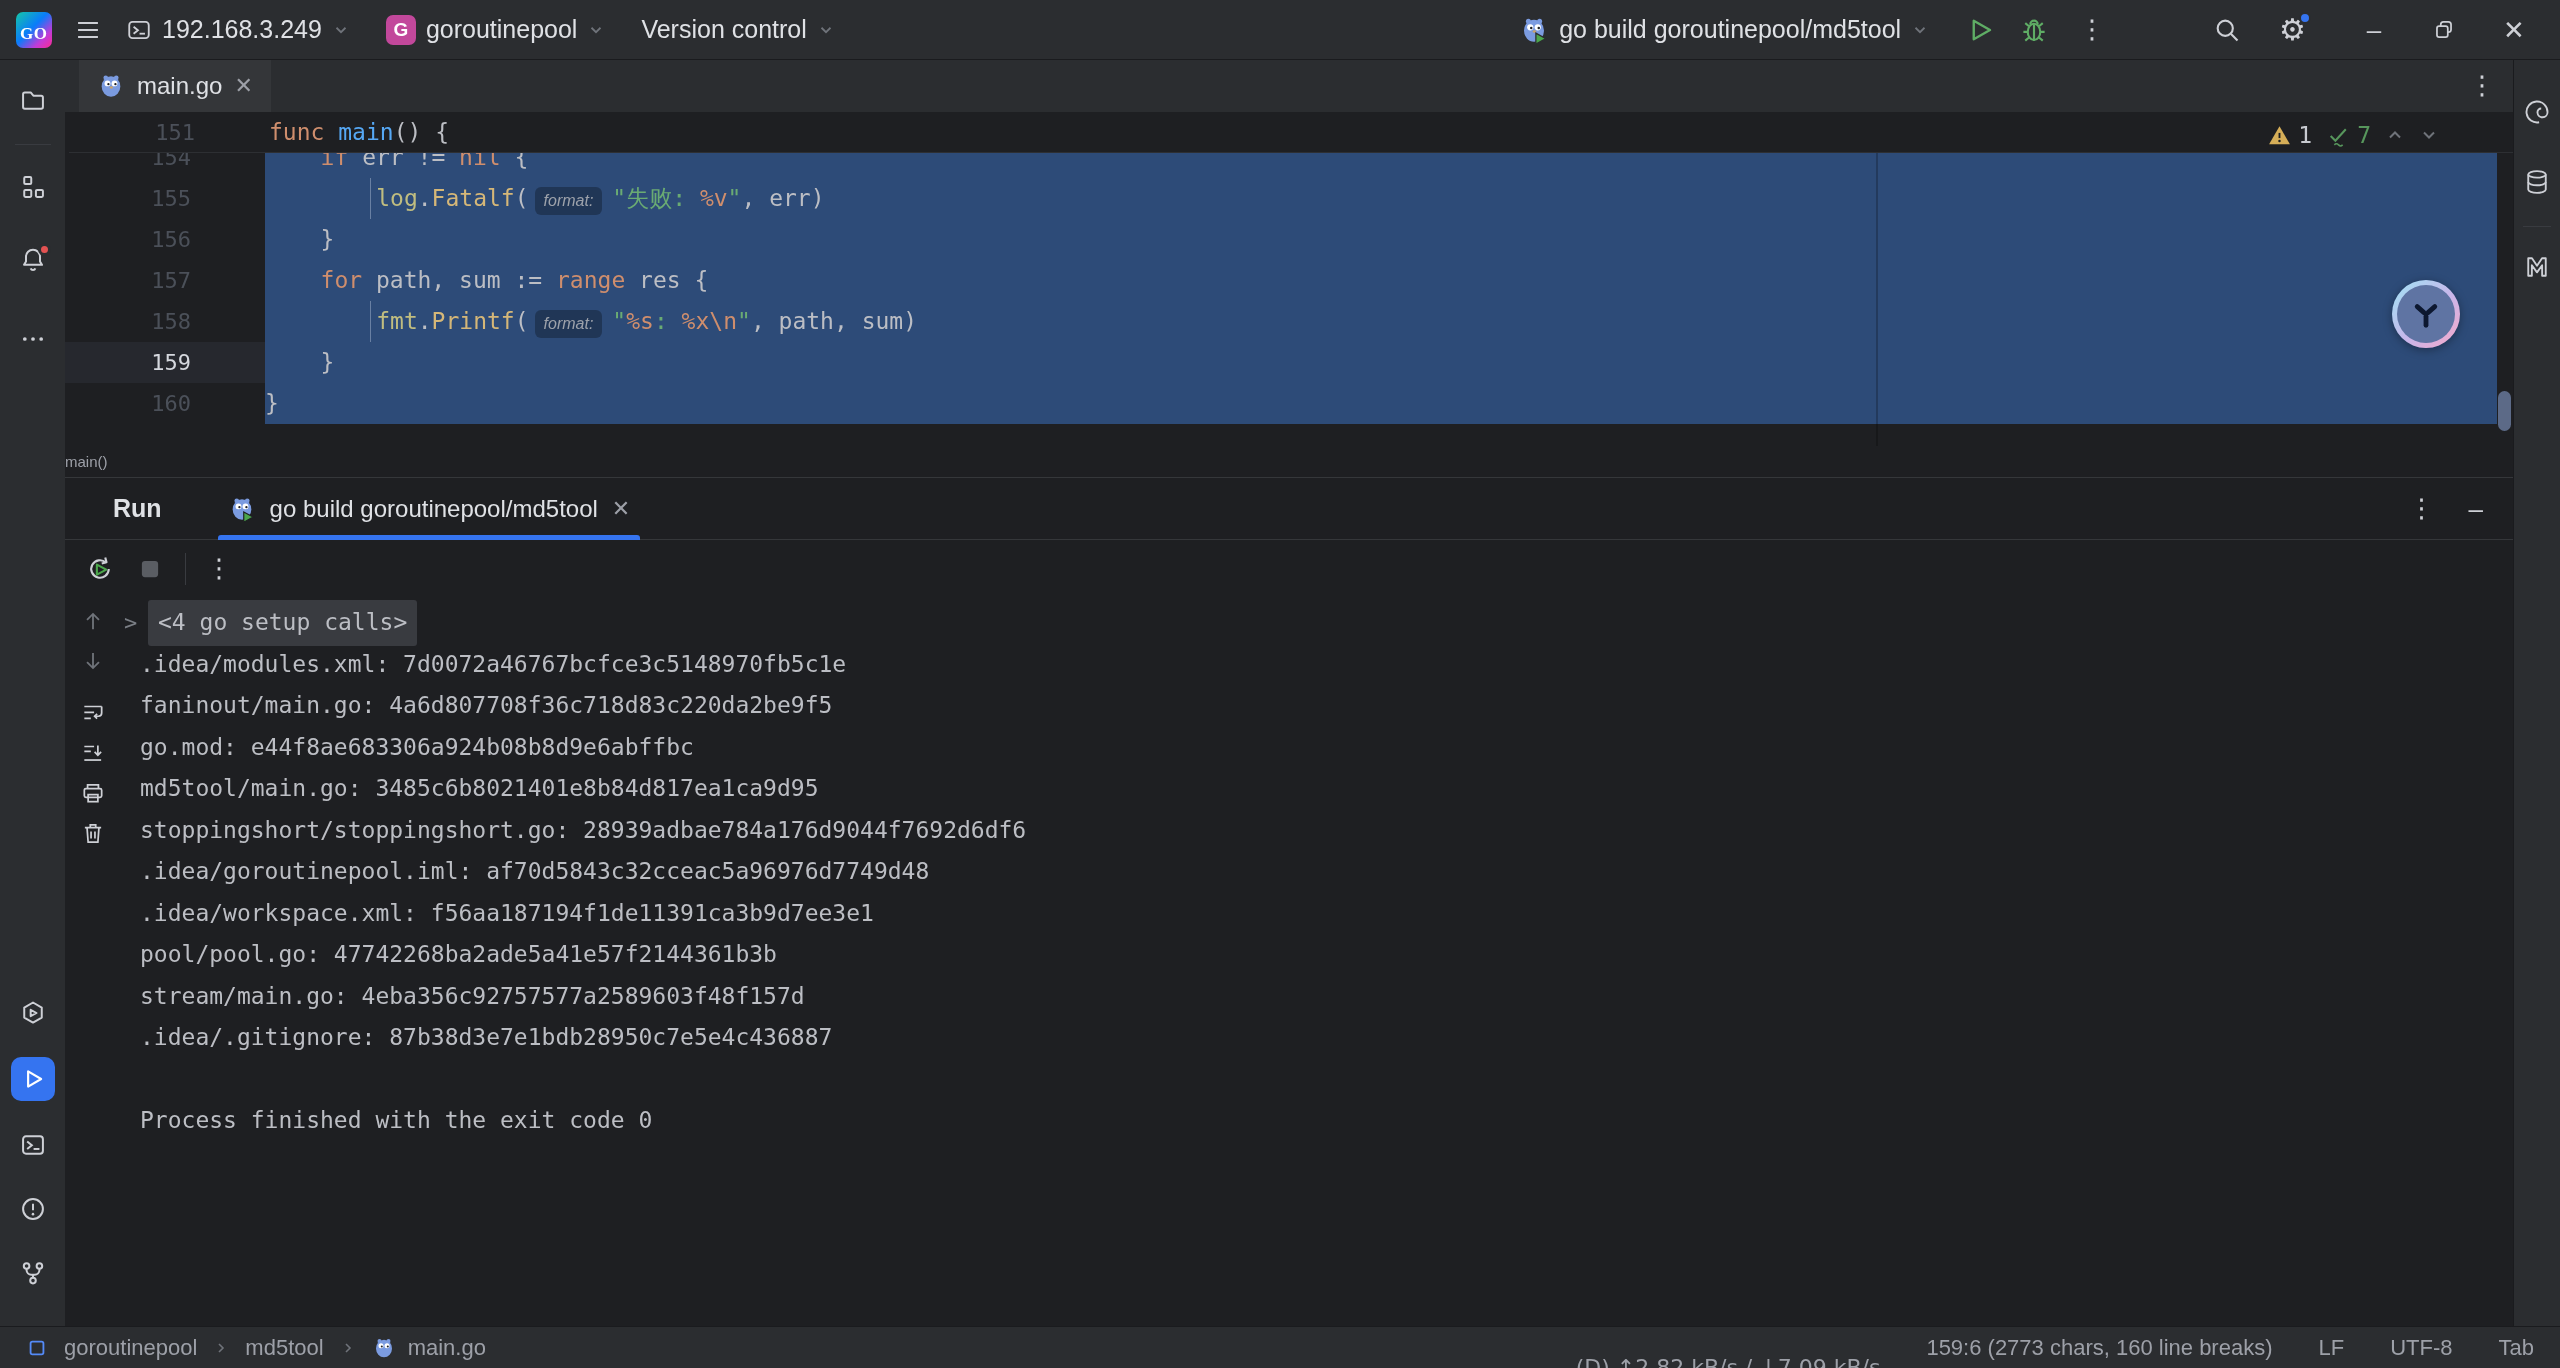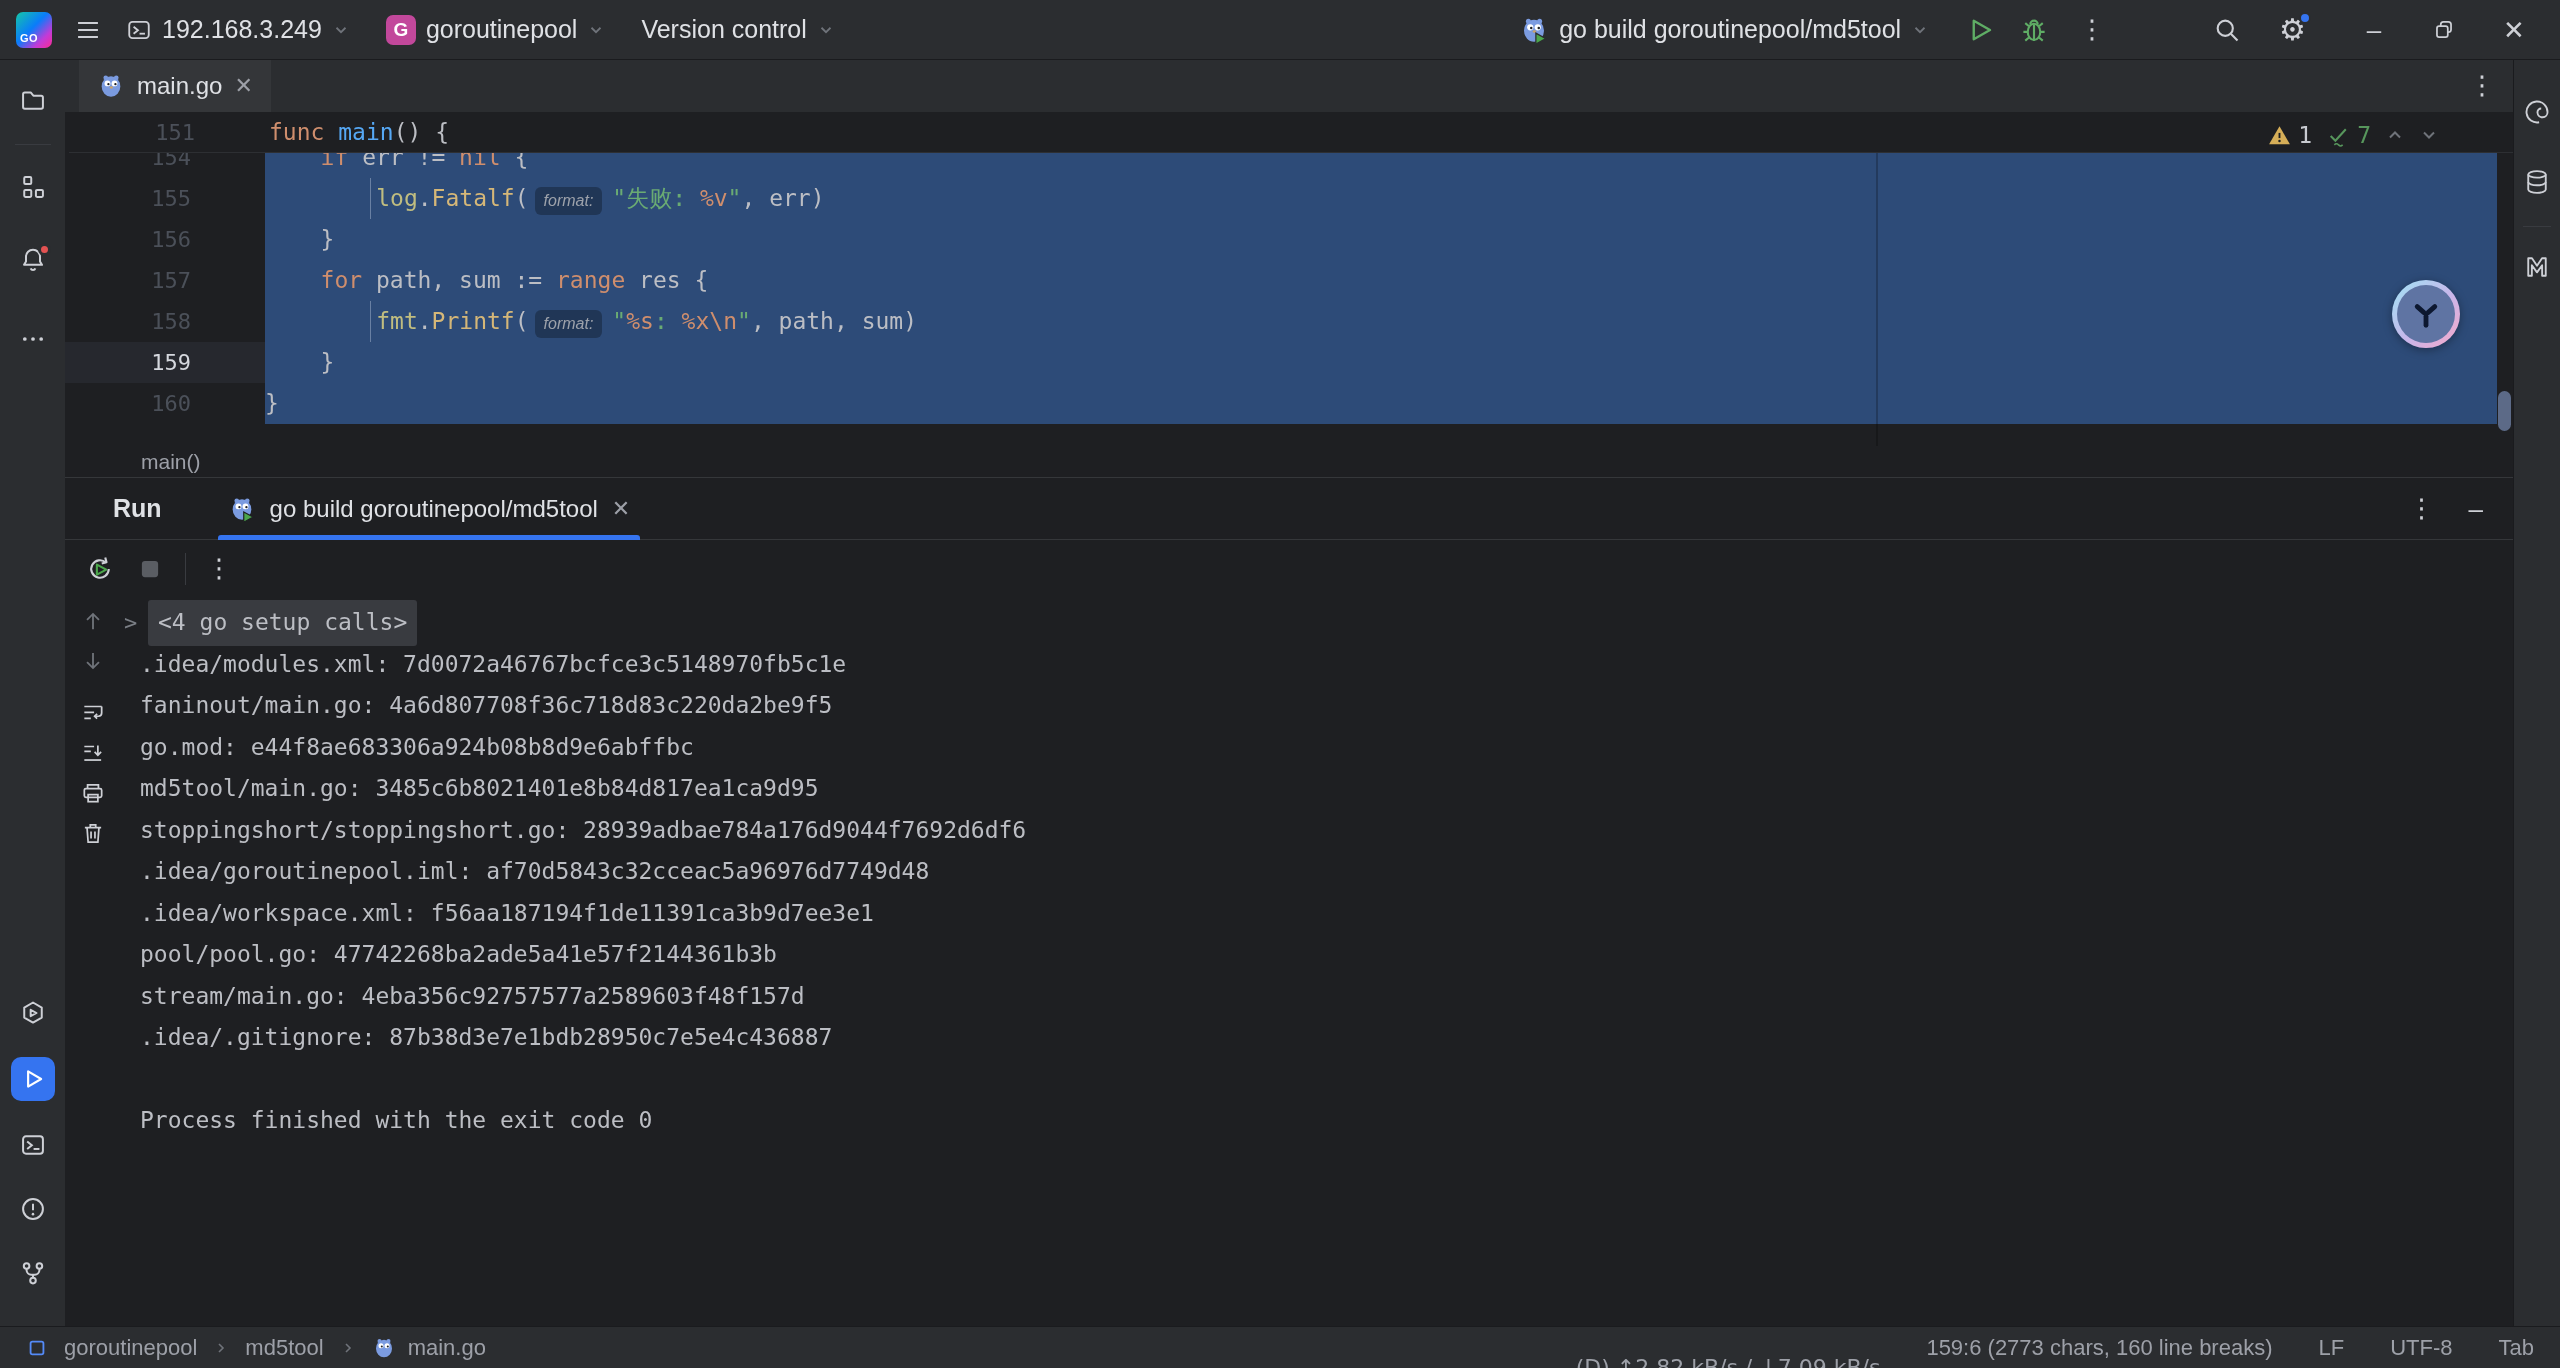--- a/index.html
+++ b/index.html
@@ -20,21 +20,21 @@
   svg{display:block;}
   .ic{color:var(--icon);}
   .ic-dim{color:var(--icon-dim);}
 
   
   .titlebar{height:60px;background:var(--bg-panel);display:flex;align-items:center;flex:none;
     border-bottom:1px solid #1A1B1E;padding-left:16px;}
   .logo{width:36px;height:36px;border-radius:7px;flex:none;
     background:linear-gradient(135deg,#15C6A7 0%,#0A7CFA 45%,#C13BD8 75%,#FB2B93 100%);
     display:flex;align-items:flex-end;justify-content:flex-start;padding:3px 0 4px 4px;}
-  .logo span{font-size:11px;font-weight:bold;color:#fff;letter-spacing:.5px;}
+  .logo span{font-size:17px;font-weight:bold;color:#fff;letter-spacing:.5px;font-family:Liberation Serif, serif;}
   .tb-btn{background:none;border:none;cursor:pointer;display:flex;align-items:center;justify-content:center;}
   .tb-widget{background:none;border:none;cursor:pointer;display:flex;align-items:center;gap:10px;
     color:#DFE1E5;font-size:25px;font-family:inherit;padding:8px 10px;border-radius:8px;}
   .hamburger{margin-left:22px;}
   .host-widget{margin-left:14px;}
   .proj-badge{width:30px;height:30px;border-radius:7px;background:var(--badge-pink);color:#fff;
     font-size:19px;font-weight:bold;display:flex;align-items:center;justify-content:center;flex:none;}
   .tb-right{margin-left:auto;display:flex;align-items:center;padding-right:18px;}
   .runcfg-label{max-width:420px;white-space:nowrap;}
   .gear-wrap{position:relative;}
@@ -85,22 +85,22 @@
   .wrap-guide{position:absolute;left:1811px;top:25px;height:312px;width:2px;background:rgba(0,0,0,.22);z-index:2;}
   .indent-guide{position:absolute;width:1px;background:rgba(205,215,235,.38);z-index:2;}
   .inspect{position:absolute;top:6px;right:66px;z-index:6;display:flex;align-items:center;gap:14px;
     font-size:23px;padding:4px 8px;}
   .inspect .n-warn{color:#C8CAD0;} .inspect .n-ok{color:#57965C;}
   .inspect-btn{background:none;border:none;cursor:pointer;display:flex;align-items:center;gap:6px;font-size:23px;font-family:inherit;}
   .scroll-thumb{position:absolute;right:2px;top:279px;width:13px;height:40px;border-radius:7px;
     background:rgba(126,148,190,.65);z-index:7;}
 
   
-  .ctx-bar{height:32px;flex:none;display:flex;align-items:center;padding-left:76px;
-    color:var(--text-dim);font-size:21px;border-bottom:1px solid #35373A;background:var(--bg-editor);}
+  .ctx-bar{height:32px;flex:none;display:flex;align-items:center;
+    color:var(--text-dim);font-size:15px;border-bottom:1px solid #35373A;background:var(--bg-editor);}
 
   
   .run-panel{flex:1;display:flex;flex-direction:column;min-height:0;background:var(--bg-editor);}
   .run-header{height:62px;flex:none;display:flex;align-items:center;padding:0 30px 0 30px;border-bottom:1px solid #35373A;}
   .run-label{font-size:25px;font-weight:bold;color:#DFE1E5;margin-left:18px;}
   .run-tab{position:relative;height:62px;display:flex;align-items:center;gap:14px;margin-left:56px;
     padding:0 10px;color:#DFE1E5;font-size:24px;background:none;border:none;cursor:pointer;font-family:inherit;}
   .run-tab::after{content:"";position:absolute;left:0;right:0;bottom:0;height:5px;border-radius:3px 3px 0 0;background:var(--accent);}
   .run-header-right{margin-left:auto;display:flex;align-items:center;gap:34px;}
   .run-toolbar{height:58px;flex:none;display:flex;align-items:center;gap:20px;padding-left:20px;}

